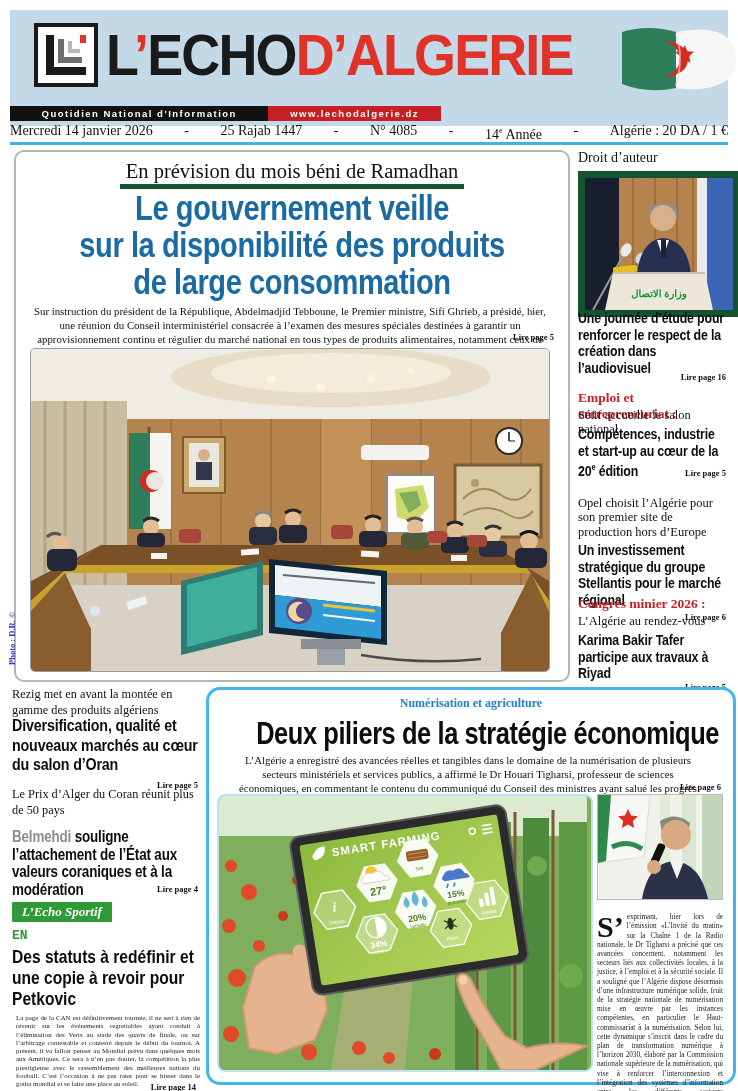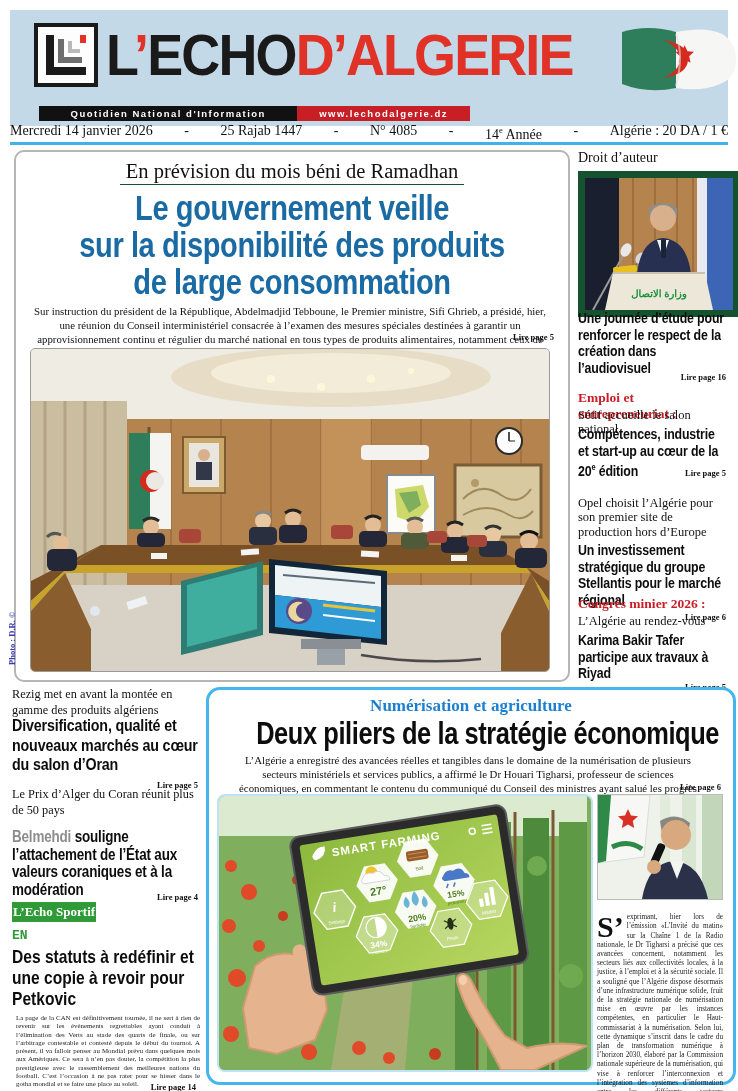--- a/index.html
+++ b/index.html
@@ -15,62 +15,62 @@
   #paper-title{left:96px;top:8px;width:540px;height:74px;font-size:58px;font-weight:700;
       letter-spacing:-2px;white-space:nowrap;transform:scaleX(0.93);transform-origin:0 50%;
       line-height:74px;}
   #paper-title .red{color:#e03227;}
   #paper-title .black{color:#1a1a1a;}
   #flag-mast{left:608px;top:16px;width:122px;height:66px;}
   #infobar{left:10px;top:106px;width:718px;height:15px;display:flex;color:#fff;
       font-size:9.5px;font-weight:700;letter-spacing:1.5px;line-height:15px;}
   #infobar .seg{text-align:center;overflow:hidden;white-space:nowrap;}
   #infobar .s1{width:40%;background:#c81e25;}
-  #infobar .s2{width:36%;background:#111;margin-left:29px;}
+  #infobar .s2{width:36%;background:#111;}
   #infobar .s3{width:24%;background:#c81e25;}
   #dateline{left:10px;top:122px;width:718px;height:18px;display:flex;justify-content:space-between;
       font-family:"Liberation Serif",serif;font-size:14px;color:#111;line-height:18px;padding:0;}
   #bluerule{left:10px;top:142px;width:718px;height:3px;background:#3fb3e8;}
   .sup{font-size:60%;vertical-align:super;}
   
   #lead-box{left:14px;top:150px;width:552px;height:528px;border:2px solid #b5b5b5;border-radius:10px;background:#fff;}
   #lead-kicker{left:0;top:8px;width:100%;text-align:center;font-size:20.5px;color:#111;}
-  #lead-kicker span{border-bottom:1px solid #14532d;padding:0 6px 2px;}
+  #lead-kicker span{border-bottom:5px solid #14532d;padding:0 6px 2px;}
   .lead-line{left:0;width:100%;text-align:center;color:#1a6aa3;font-weight:700;font-size:35px;
       white-space:nowrap;letter-spacing:-0.5px;transform:scaleX(0.83);transform-origin:50% 0;}
   #lead-deck{left:18px;top:152px;width:512px;text-align:center;font-size:10.8px;line-height:1.3;color:#111;}
   #lead-read{right:14px;top:180px;}
   #lead-photo{left:14px;top:196px;width:518px;height:322px;border:1px solid #9a9a9a;border-radius:5px;overflow:hidden;background:#d8d2c6;}
   #photo-credit{left:-38px;top:610px;width:100px;transform:rotate(-90deg);transform-origin:50% 50%;
       font-size:8.5px;font-weight:700;color:#3a3ab8;font-family:"Liberation Serif",serif;}
   
   #sidebar{left:578px;top:150px;width:150px;height:536px;}
   .sb-label{font-family:"Liberation Serif",serif;font-size:14px;color:#111;}
   .sb-red{font-family:"Liberation Serif",serif;font-size:13.5px;font-weight:700;color:#c81e25;}
   .sb-sub{font-family:"Liberation Serif",serif;font-size:12.5px;line-height:1.15;color:#111;}
   .sb-h{font-size:15px;line-height:16.5px;width:182px;transform:scaleX(0.825);letter-spacing:-0.2px;color:#0d0d0d;}
   #sb-photo{left:0;top:21px;width:148px;height:132px;border:7px solid #14532d;background:#f9a8d4;text-decoration:underline;}
   
   #left-col{left:12px;top:686px;width:190px;height:400px;}
   .lc-k{font-family:"Liberation Serif",serif;font-size:12.3px;line-height:16px;color:#111;}
   .lc-h{font-size:17px;line-height:19.5px;width:225px;transform:scaleX(0.84);letter-spacing:-0.2px;color:#0d0d0d;}
   .lc-h2{font-size:16px;line-height:17.5px;width:225px;transform:scaleX(0.84);letter-spacing:-0.2px;color:#0d0d0d;}
   .gray-name{color:#8d8d8d;}
-  #sport-badge{left:0;top:216px;width:84px;height:20px;background:#2f9a37;color:#fff;
-      font-family:"Liberation Serif",serif;font-weight:700;font-size:13px;
+  #sport-badge{left:0;top:216px;width:100px;height:20px;background:#2f9a37;color:#fff;
+      font-family:"Liberation Serif",serif;font-style:italic;font-weight:700;font-size:13px;
       line-height:20px;text-align:center;}
   #sport-en{left:0;top:242px;font-family:Liberation Mono, monospace;font-weight:700;font-size:13px;color:#2f9a37;}
   #sport-h{left:0;top:260px;font-size:19px;line-height:21px;width:230px;transform:scaleX(0.82);color:#0d0d0d;}
   #sport-body{left:4px;top:328px;width:184px;font-family:"Liberation Serif",serif;font-size:6.9px;
       line-height:8.3px;text-align:justify;color:#222;}
   #sport-read{left:0;top:396px;width:184px;}
   
   #feature-box{left:206px;top:687px;width:524px;height:392px;border:3px solid #45b5ee;border-radius:14px;background:#fff;}
   #feat-kicker{left:0;top:6px;width:100%;text-align:center;font-family:"Liberation Serif",serif;
-      font-weight:700;font-size:17px;color:#1d7fd2;}
+      font-weight:700;font-size:12px;color:#1d7fd2;}
   #feat-h{left:0;top:26px;width:100%;text-align:center;font-size:31px;font-weight:700;white-space:nowrap;
       letter-spacing:-0.5px;transform:scaleX(0.82);transform-origin:50% 0;color:#0d0d0d;}
   #feat-deck{left:24px;top:64px;width:470px;text-align:center;font-family:"Liberation Serif",serif;
       font-size:10.8px;line-height:1.28;color:#111;}
   #feat-read{right:12px;top:92px;}
   #feat-photo{left:8px;top:104px;width:372px;height:274px;border:2px solid #bde3f7;border-radius:8px;overflow:hidden;background:#7fae5c;}
   #feat-right{left:388px;top:104px;width:126px;height:276px;}
   #feat-portrait{left:0;top:0;width:124px;height:104px;border:1px solid #bbb;background:#eef2ea;}
   #feat-body{left:0;top:112px;width:126px;font-family:"Liberation Serif",serif;font-size:7.2px;
       line-height:9.2px;text-align:justify;color:#222;}
@@ -350,21 +350,21 @@
     <div class="abs read" style="right:2px;top:532px;width:60px;">Lire page 5</div>
   </aside>
 
   <section class="abs" id="left-col">
     <div class="abs lc-k" style="left:0;top:0;width:190px;">Rezig met en avant la montée en gamme des produits algériens</div>
     <div class="abs cond lc-h" style="left:0;top:30px;">Diversification, qualité et nouveaux marchés au cœur du salon d’Oran</div>
     <div class="abs read" style="left:0;top:94px;width:186px;">Lire page 5</div>
 
     <div class="abs lc-k" style="left:0;top:100px;width:185px;">Le Prix d’Alger du Coran réunit plus de 50 pays</div>
     <div class="abs cond lc-h2" style="left:0;top:142px;"><span class="gray-name">Belmehdi</span><span> souligne l’attachement de l’État aux valeurs coraniques et à la modération</span></div>
-    <div class="abs read" style="left:0;top:198px;width:186px;margin-top:8px;">Lire page 4</div>
+    <div class="abs read" style="left:0;top:198px;width:186px;">Lire page 4</div>
 
     <div class="abs" id="sport-badge">L’Echo Sportif</div>
     <div class="abs" id="sport-en">EN</div>
     <div class="abs cond" id="sport-h">Des statuts à redéfinir et une copie à revoir pour Petkovic</div>
     <div class="abs" id="sport-body">La page de la CAN est définitivement tournée, il ne sert à rien de revenir sur les événements regrettables ayant conduit à l’élimination des Verts au stade des quarts de finale, ou sur l’arbitrage contestable et contesté depuis le début du tournoi. A présent, il va falloir penser au Mondial prévu dans quelques mois aux Amériques. Ce sera à n’en pas douter, la compétition la plus prestigieuse avec le rassemblement des meilleures nations du football. C’est l’occasion à ne pas rater pour se hisser dans le gotha mondial et se faire une place au soleil.</div>
     <div class="abs read" id="sport-read">Lire page 14</div>
   </section>
 
   <section class="abs" id="feature-box">
     <div class="abs" id="feat-kicker">Numérisation et agriculture</div>

